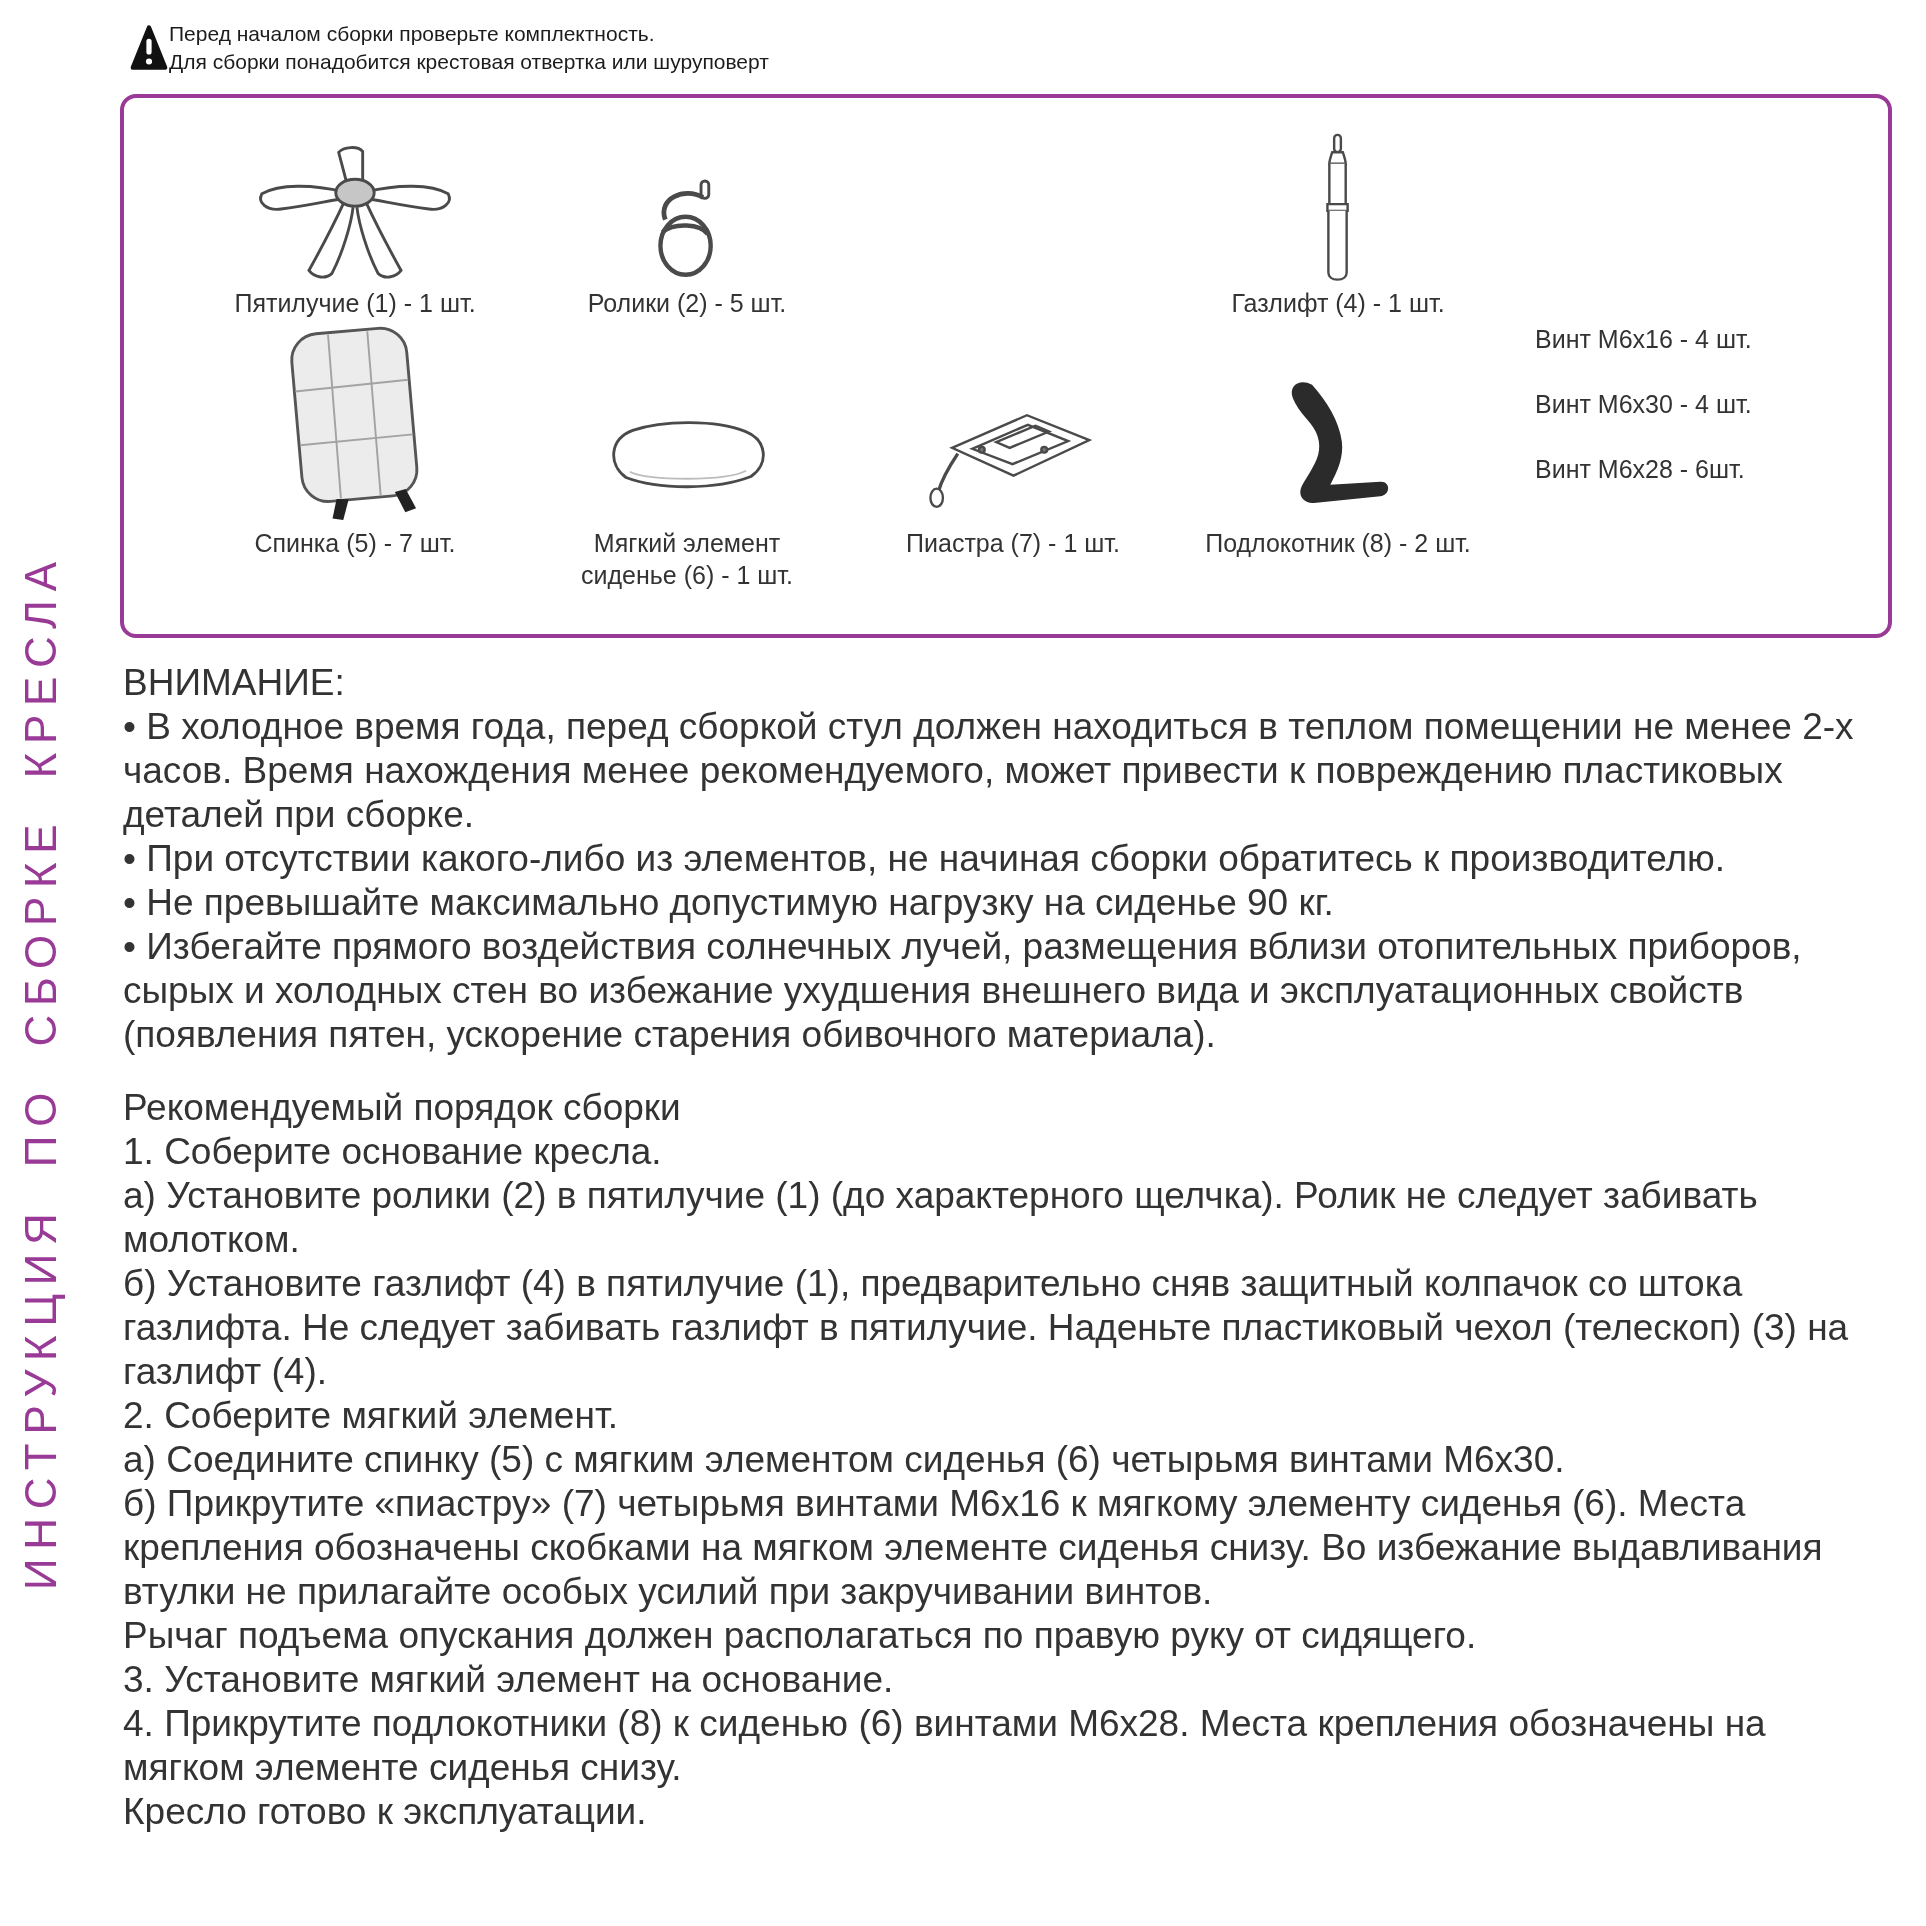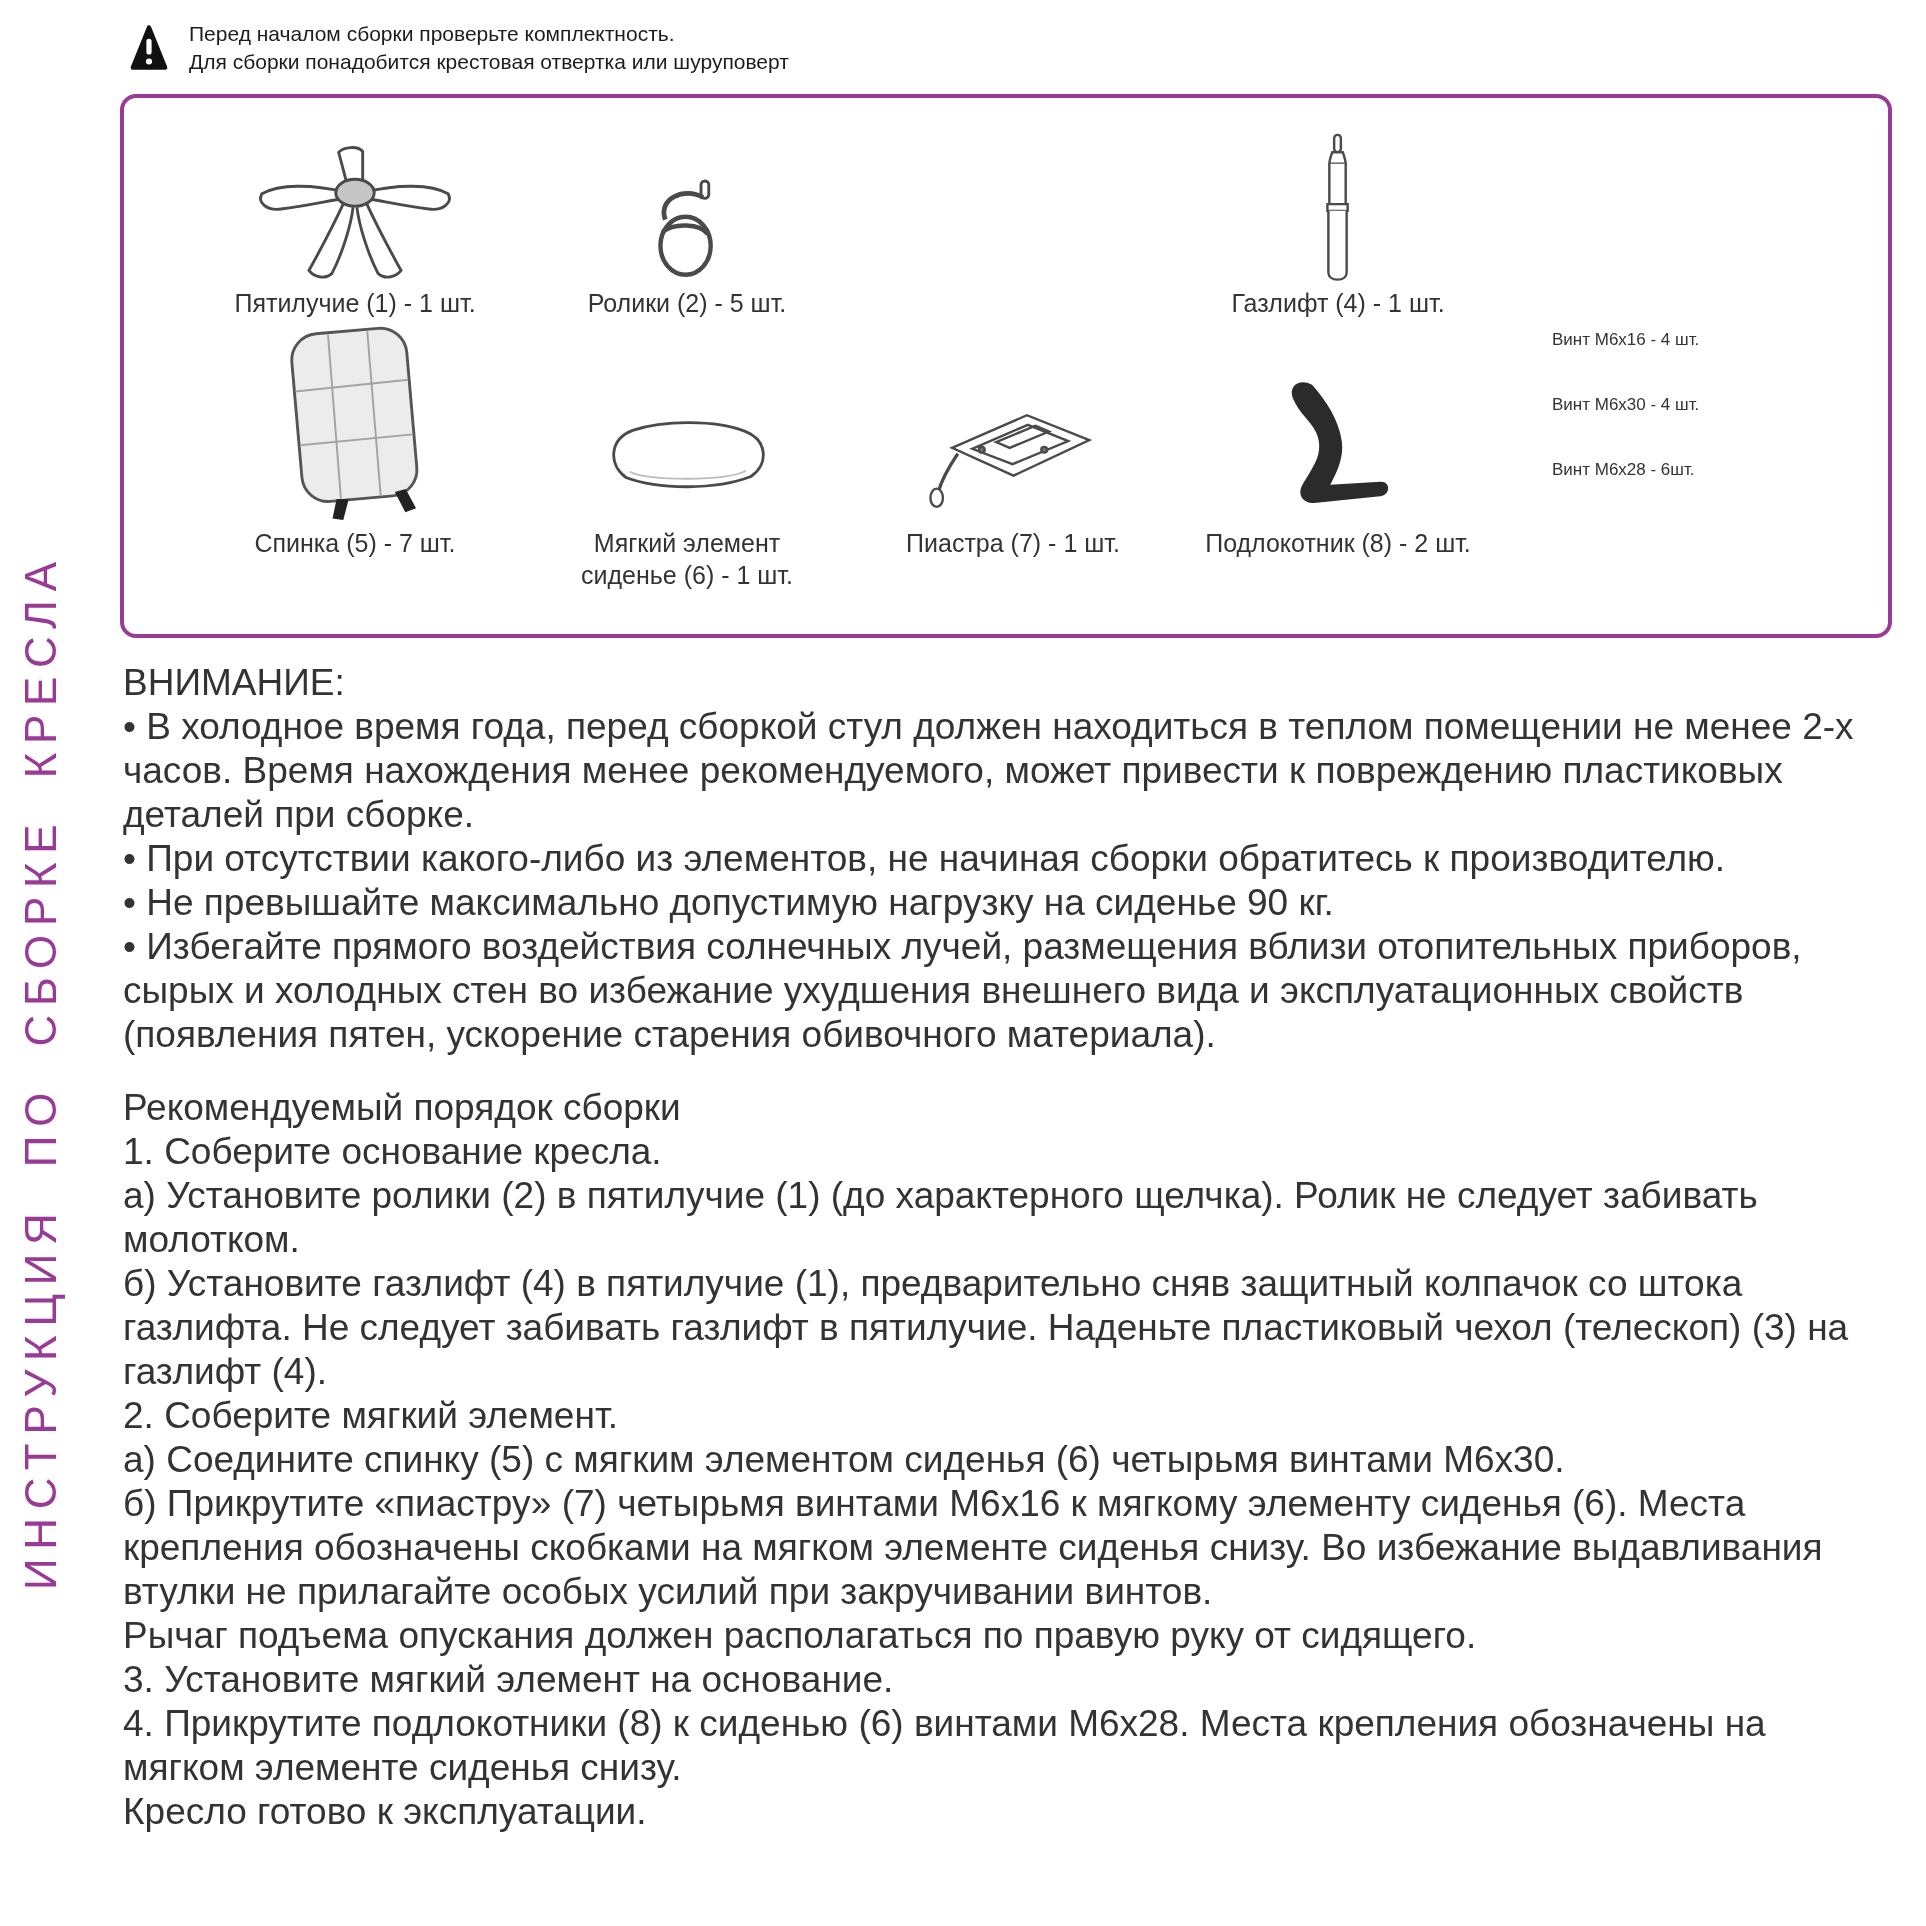--- a/index.html
+++ b/index.html
@@ -10,21 +10,21 @@
 
   
   .sidebar-title {
     position:absolute; left:16.4px; top:131px; height:1459px;
     writing-mode:vertical-rl; transform:rotate(180deg);
     font-size:44px; letter-spacing:8.7px; word-spacing:16.4px;
     color:#993a96; white-space:nowrap;
   }
 
   
-  .warning-note { position:absolute; left:129px; top:20px; display:flex; gap:20px; align-items:flex-start; }
+  .warning-note { position:absolute; left:129px; top:20px; display:flex; align-items:flex-start; }
   .warning-icon svg { width:40px; height:48px; display:block; margin-top:3.9px; }
   .warning-lines { font-size:21px; line-height:28px; color:#1c1c1c; }
 
   
   .parts-box {
     position:absolute; left:120px; top:94px; width:1772px; height:544px;
     border:4.8px solid #993a96; border-radius:16px; box-sizing:border-box;
   }
   .cell { position:absolute; text-align:center; }
   .icon-wrap { display:flex; align-items:flex-end; justify-content:center; }
@@ -33,21 +33,21 @@
   .part-label { font-size:25px; line-height:32px; color:#333; margin-top:4.8px; }
   .narrow-label { width:250px; margin-left:auto; margin-right:auto; }
   .c1 { left:72px; top:29px;  width:318px; }
   .c2 { left:404px; top:29px;  width:318px; }
   .c3 { left:730px; top:29px; width:318px; }
   .c4 { left:1055px; top:29px; width:318px; }
   .c5 { left:72px; top:222px;  width:318px; }
   .c6 { left:404px; top:222px;  width:318px; }
   .c7 { left:730px; top:222px; width:318px; }
   .c8 { left:1055px; top:222px; width:318px; }
-  .screws { position:absolute; left:1411px; top:226px; font-size:17px; line-height:31px; color:#333;margin-left:17px; }
+  .screws { position:absolute; left:1411px; top:226px; font-size:25px; line-height:31px; color:#333; }
   .screws div { margin-bottom:34px; white-space:nowrap; }
 
   
   .main-text { position:absolute; left:123px; top:661px; width:1765px; font-size:37px; line-height:44px; color:#333; }
   .main-text p { margin:0; }
   .assembly-title { font-weight:normal; margin-top:29px !important; }
   .underline { text-underline-offset:4.8px; }
 
   svg .ln { fill:#ffffff; stroke:#4a4a4a; }
 </style>

